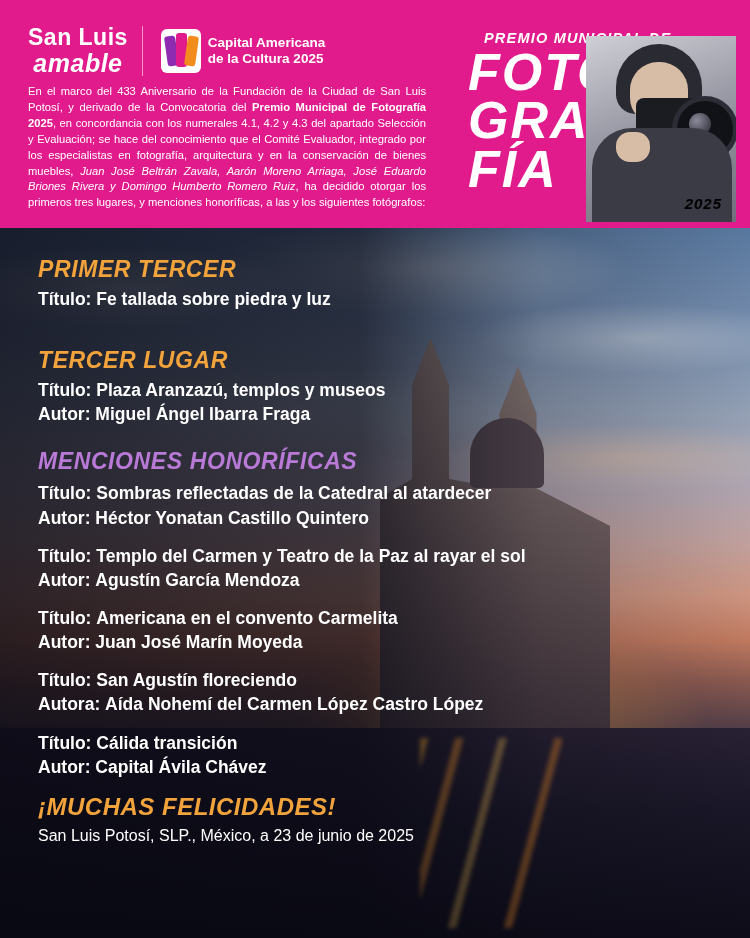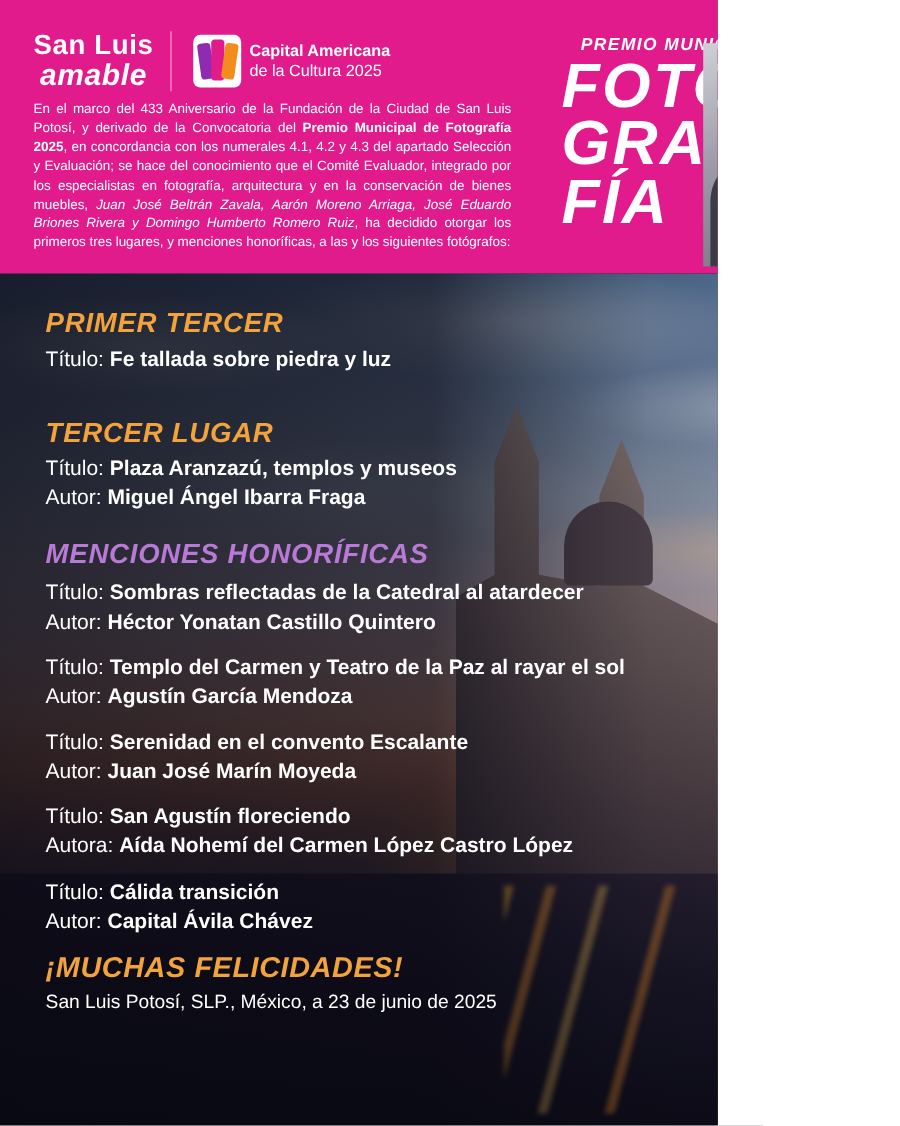--- a/index.html
+++ b/index.html
@@ -8,21 +8,21 @@
     background: #fff;
   }
   body {
     width: 750px;
     height: 938px;
     font-family: "Liberation Sans", sans-serif;
     overflow: hidden;
   }
   .poster {
     position: relative;
-    width: 598px;
+    width: 750px;
     height: 938px;
     overflow: hidden;
     background: #0b0d1a;
   }
 
   
   .header {
     position: relative;
     width: 750px;
     height: 228px;
@@ -80,21 +80,21 @@
   }
   .cap-mark .b1 { position:absolute; left:5px; top:7px; width:11px; height:30px; background:#8e2bb0; border-radius:3px; transform:rotate(-8deg); }
   .cap-mark .b2 { position:absolute; left:15px; top:4px; width:11px; height:34px; background:#e21b8d; border-radius:3px; }
   .cap-mark .b3 { position:absolute; left:25px; top:7px; width:11px; height:30px; background:#f28c1c; border-radius:3px; transform:rotate(8deg); }
   .cap-text {
     color: #fff;
     font-size: 13.5px;
     line-height: 1.22;
     font-weight: 600;
   }
-  .cap-text .c2 { font-weight: 400; }
+  .cap-text .c2 { font-weight: 700; }
 
   .header-body {
     position: absolute;
     left: 28px;
     top: 84px;
     width: 398px;
     color: #fff;
     font-size: 11.2px;
     line-height: 1.42;
     text-align: justify;
@@ -127,23 +127,23 @@
     color: #fff;
     font-weight: bold;
     font-style: italic;
     font-size: 52px;
     letter-spacing: 2px;
     line-height: 0.93;
   }
   .foto-word .row { display: block; }
   .year-2025 {
     position: absolute;
-    right: 40px;
+    right: 28px;
     bottom: 16px;
-    color: #fef9c3;
+    color: #000000;
     font-size: 15px;
     font-weight: bold;
     font-style: italic;
     letter-spacing: 1px;
   }
   
   .photog {
     position: absolute;
     right: 14px;
     top: 36px;
@@ -279,21 +279,21 @@
     margin: 0 0 4px 0;
   }
   .cat.gold { color: #f2a33c; }
   .cat.violet { color: #b87ad6; }
   .entry { margin: 0 0 2px 0; }
   .line {
     font-size: 17.5px;
     line-height: 1.38;
     color: #ffffff;
   }
-  .line .lbl { font-weight: normal; }
+  .line .lbl { font-weight: bold; }
   .line .val { font-weight: bold; }
   .gap-md { height: 17px; }
   .gap-lg { height: 20px; }
   .mentions { margin-top: 6px; }
   .mention { margin-bottom: 14px; }
   .felicidades {
     margin-top: 4px;
     font-size: 24px;
     font-weight: bold;
     font-style: italic;
@@ -417,21 +417,21 @@
           </div>
           <div class="line">
             <span class="lbl">Autor:</span>
             <span class="val">Agustín García Mendoza</span>
           </div>
         </div>
 
         <div class="mention">
           <div class="line">
             <span class="lbl">Título:</span>
-            <span class="val">Serenidad en el convento Escalante</span>
+            <span class="val">Americana en el convento Carmelita</span>
           </div>
           <div class="line">
             <span class="lbl">Autor:</span>
             <span class="val">Juan José Marín Moyeda</span>
           </div>
         </div>
 
         <div class="mention">
           <div class="line">
             <span class="lbl">Título:</span>

